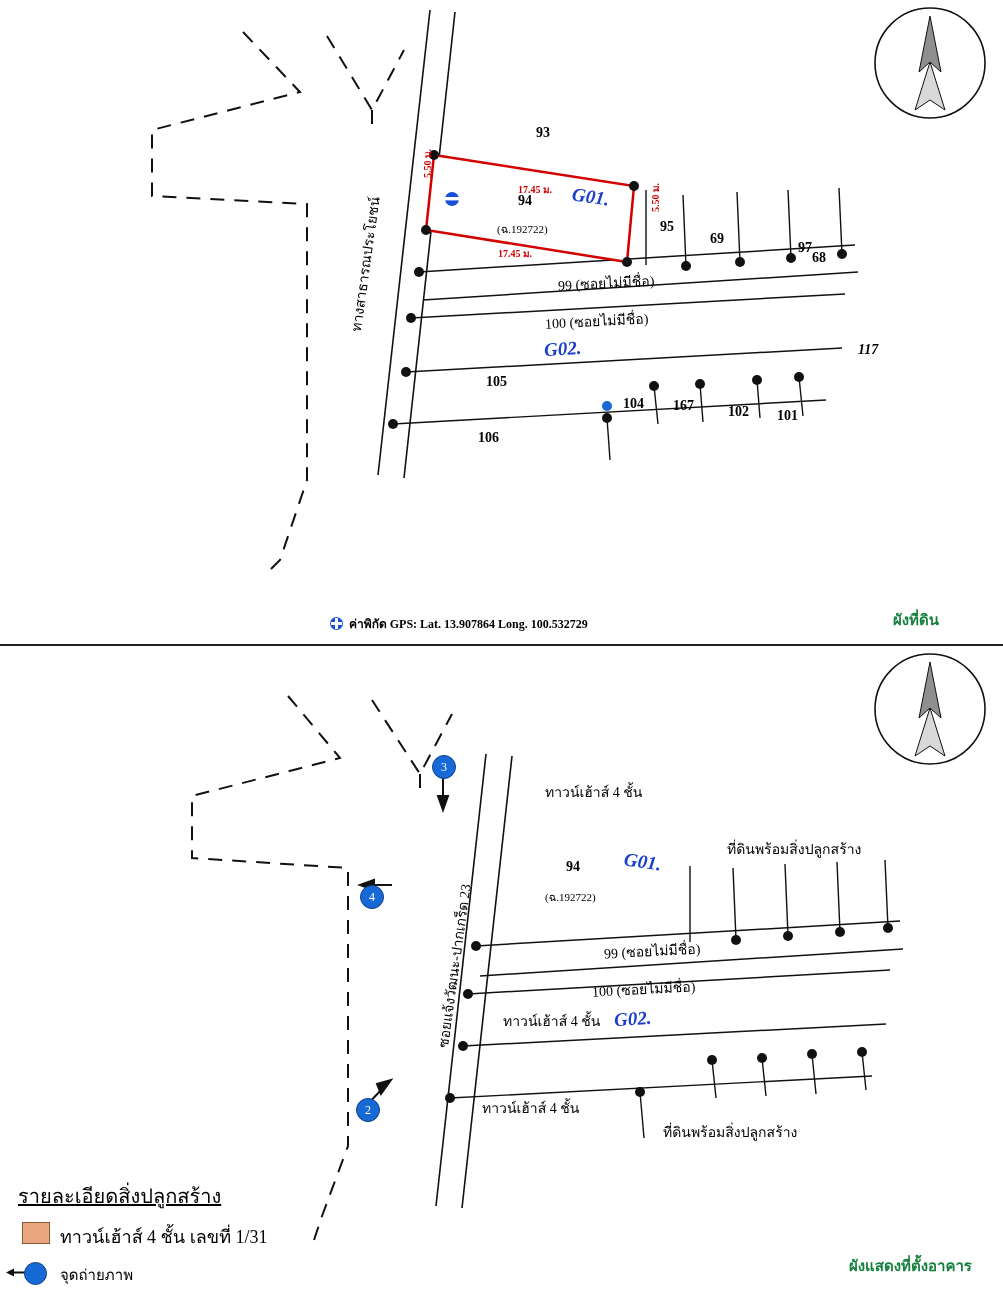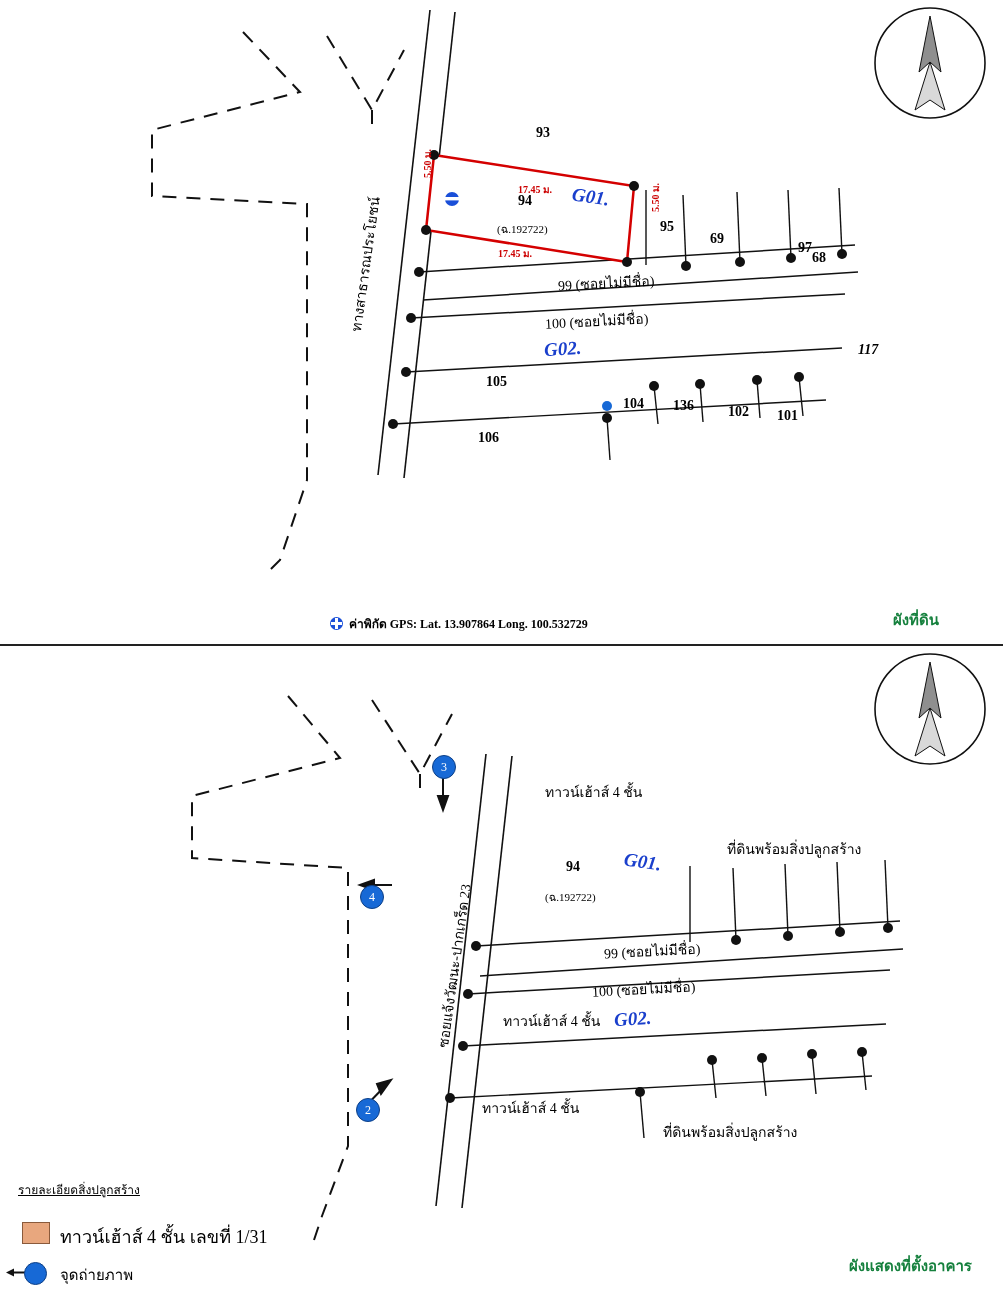--- a/index.html
+++ b/index.html
@@ -14,21 +14,21 @@
   .thai{font-size:14px;}
   .small{font-size:11px;}
   .red{color:#cc0000;font-size:10px;font-weight:bold;}
   .blue-ink{color:#1a3fcc;font-family:"Liberation Serif",serif;font-style:italic;font-size:19px;font-weight:bold;}
   .gps{position:absolute;left:330px;top:614px;font-family:"Liberation Serif",serif;font-size:12px;font-weight:bold;color:#000000;}
   .gps-dot{display:inline-block;width:13px;height:13px;border-radius:50%;background:#1a4fd8;position:relative;top:2px;margin-right:6px;}
   .gps-dot:before{content:"";position:absolute;left:5px;top:1px;width:3px;height:11px;background:#fff;}
   .gps-dot:after{content:"";position:absolute;top:5px;left:1px;height:3px;width:11px;background:#fff;}
   .caption{position:absolute;font-family:"Liberation Serif",serif;font-size:15px;font-weight:bold;color:#15803d;}
   .photo-pt{position:absolute;width:22px;height:22px;border-radius:50%;background:#1769d6;color:#fff;font-size:12px;font-family:"Liberation Serif",serif;text-align:center;line-height:22px;border:1px solid #0d3f86;}
-  .legend-title{position:absolute;left:18px;top:1180px;font-family:"Liberation Serif",serif;font-size:12px;text-decoration:underline;}
+  .legend-title{position:absolute;left:18px;top:1180px;font-family:"Liberation Serif",serif;font-size:20px;text-decoration:underline;}
   .legend-swatch{position:absolute;left:22px;top:1222px;width:26px;height:20px;background:#e8a77e;border:1px solid #8a5a3b;}
   .legend-text1{position:absolute;left:60px;top:1222px;font-family:"Liberation Serif",serif;font-size:18px;}
   .legend-dot{position:absolute;left:24px;top:1262px;width:21px;height:21px;border-radius:50%;background:#1769d6;border:1px solid #0d3f86;}
   .legend-arrow{position:absolute;left:6px;top:1268px;width:22px;height:9px;}
   .legend-text2{position:absolute;left:60px;top:1263px;font-family:"Liberation Serif",serif;font-size:15px;}
   .vert{transform-origin:0 0;}
 </style>
 </head>
 <body>
 
@@ -123,21 +123,21 @@
   <span class="lbl thai" style="left:545px;top:310px;transform:rotate(-3deg);">100 (ซอยไม่มีชื่อ)</span>
 
   <span class="lbl num" style="left:660px;top:219px;">95</span>
   <span class="lbl num" style="left:710px;top:231px;">69</span>
   <span class="lbl num" style="left:798px;top:240px;">97</span>
   <span class="lbl num" style="left:812px;top:250px;">68</span>
   <span class="lbl num" style="left:858px;top:342px;font-style:italic;">117</span>
   <span class="lbl num" style="left:486px;top:354px;margin-top:20px;">105</span>
   <span class="lbl num" style="left:478px;top:430px;">106</span>
   <span class="lbl num" style="left:623px;top:396px;">104</span>
-  <span class="lbl num" style="left:673px;top:398px;">136</span>
+  <span class="lbl num" style="left:673px;top:398px;">167</span>
   <span class="lbl num" style="left:728px;top:404px;">102</span>
   <span class="lbl num" style="left:777px;top:408px;">101</span>
 
   <span class="caption" style="left:893px;top:608px;">ผังที่ดิน</span>
 </div>
 
 <div class="gps">
   <span class="gps-dot"></span><span>ค่าพิกัด GPS:</span>&nbsp;<span>Lat. 13.907864 Long. 100.532729</span>
 </div>
 

